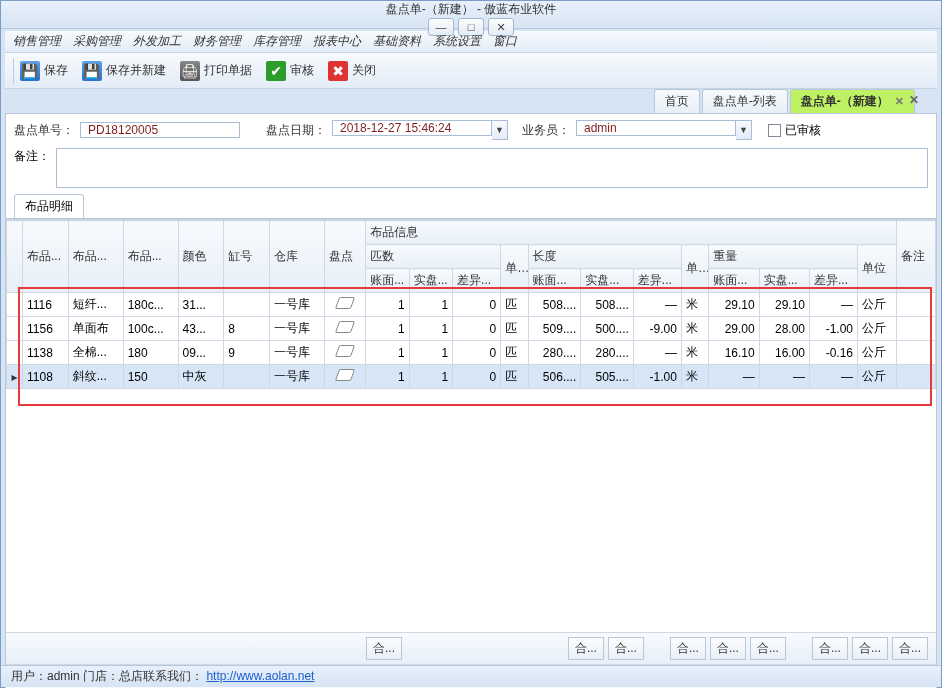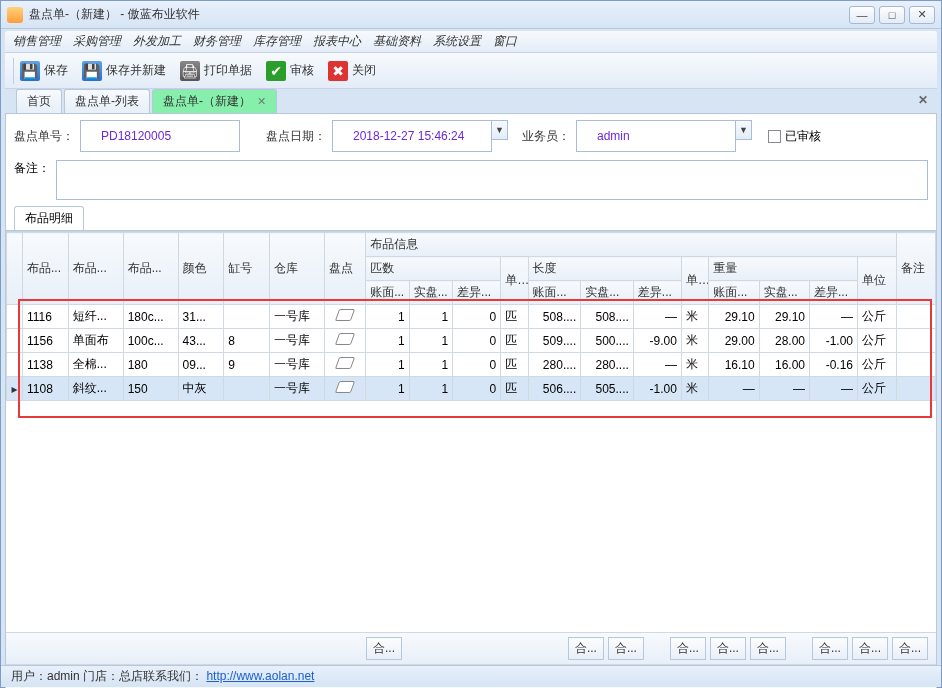--- a/index.html
+++ b/index.html
@@ -1,42 +1,42 @@
 <!DOCTYPE html>
 <html><head>
 <meta charset="utf-8">
 <style>
 * { box-sizing: border-box; margin: 0; padding: 0; font-family: "Microsoft YaHei", "微软雅黑", sans-serif; font-size: 12px; }
 body { background: #d6e4f4; width: 942px; height: 688px; overflow: hidden; position: relative; }
 .window { width: 942px; height: 688px; background: #d6e4f4; border: 1px solid #7a9cc6; position: relative; }
-.titlebar { height: 28px; background: linear-gradient(#e8f0fb,#d6e4f4); display: flex; align-items: center; padding: 0 6px; border-bottom: 1px solid #b8c8dc; }
+.titlebar { height: 28px; background: linear-gradient(#e8f0fb,#d6e4f4); display: flex; align-items: center; padding: 0 6px; border-bottom: 1px solid #b8c8dc; flex-direction: column; }
 .titlebar .icon { width: 16px; height: 16px; background: linear-gradient(#ffd27a,#ff9c3a); border-radius: 3px; margin-right: 6px; }
 .titlebar .title { flex: 1; color: #333; }
 .win-btns { display: flex; gap: 4px; }
 .win-btn { width: 26px; height: 18px; background: linear-gradient(#fdfdfd,#e3ecf7); border: 1px solid #a5b8d0; border-radius: 3px; display: flex; align-items: center; justify-content: center; font-size: 11px; color: #444; cursor: pointer; }
 .menubar { height: 22px; background: linear-gradient(#f7fafd,#e3ecf7); display: flex; align-items: center; padding: 0 8px; border-bottom: 1px solid #c5d3e3; margin: 2px 4px 0 4px; border-radius: 3px 3px 0 0; font-style: italic; }
 .menubar span { margin-right: 12px; color: #333; cursor: pointer; }
 .toolbar { height: 36px; background: linear-gradient(#f7fafd,#e3ecf7); display: flex; align-items: center; padding: 0 8px; border-bottom: 1px solid #c5d3e3; margin: 0 4px; }
 .tool-btn { display: flex; align-items: center; margin-right: 14px; cursor: pointer; color: #333; }
 .tool-btn .ico { width: 20px; height: 20px; margin-right: 4px; border-radius: 2px; display:flex; align-items:center; justify-content:center; font-size:14px; color:#fff; }
 .ico-save { background: linear-gradient(#5aa3f0,#2a6fd0); }
 .ico-save-new { background: linear-gradient(#5aa3f0,#2a6fd0); }
 .ico-print { background: linear-gradient(#888,#555); }
 .ico-check { background: #2a9d2a; }
 .ico-close { background: #d33; }
 .sep { width: 1px; height: 26px; background: #c0cde0; margin: 0 6px 0 0; }
-.tabbar { height: 24px; display: flex; align-items: flex-end; padding: 0 8px; margin: 0 7px; position: relative; }
+.tabbar { height: 24px; display: flex; align-items: flex-end; padding: 0 8px; margin: 0 16px; position: relative; justify-content: flex-end; }
 .tab { padding: 3px 10px; background: linear-gradient(#f7fafd,#e8eff8); border: 1px solid #b8c8dc; border-bottom: none; margin-right: 2px; border-radius: 3px 3px 0 0; cursor: pointer; color: #333; display:flex; align-items:center; gap:6px; }
-.tab.active { background: #86efac; font-weight: normal; }
+.tab.active { background: #bef264; font-weight: bold; }
 .tab .x { color:#777; font-size:11px; }
 .tab-x { position:absolute; right:6px; top:4px; color:#666; cursor:pointer; font-weight:bold; }
 .content { background: #fff; margin: 0 4px; border: 1px solid #b8c8dc; height: 608px; position: relative; }
 .form-row { display: flex; align-items: center; padding: 6px 8px; gap: 6px; }
 .form-row label { color: #333; }
-.txt-in { border: 1px solid #a9bdd6; height: 32px; padding: 0 20px; background: #fff; color:#6d28d9; }
+.txt-in { border: 1px solid #a9bdd6; height: 16px; padding: 0 7px; background: #fff; color:#7f1d1d; }
 .dd { position: relative; display:flex; }
 .dd .arrow { width:16px; height:20px; border:1px solid #a9bdd6; border-left:none; background:linear-gradient(#f7fafd,#e3ecf7); display:flex; align-items:center; justify-content:center; font-size:9px; color:#444; cursor:pointer; }
 .chk { width:13px; height:13px; border:1px solid #889; display:inline-block; vertical-align:middle; margin-right:4px; }
 .remark-row { display:flex; padding: 2px 8px 6px 8px; gap:6px; align-items:flex-start; }
 .remark-in { border:1px solid #a9bdd6; height:40px; flex:1; }
 .sub-tab-row { display:flex; padding: 0 4px; border-bottom:1px solid #b8c8dc; }
 .sub-tab { padding:3px 10px; border:1px solid #b8c8dc; border-bottom:none; background:#fff; border-radius:3px 3px 0 0; margin-left:4px; }
 .scan-row { display:flex; align-items:center; padding:6px 8px; gap:4px; }
 .scan-box { border:2px solid #e63939; padding:2px 4px; display:flex; align-items:center; gap:4px; }
 .scan-in { width:190px; height:18px; border:1px solid #a9bdd6; }

